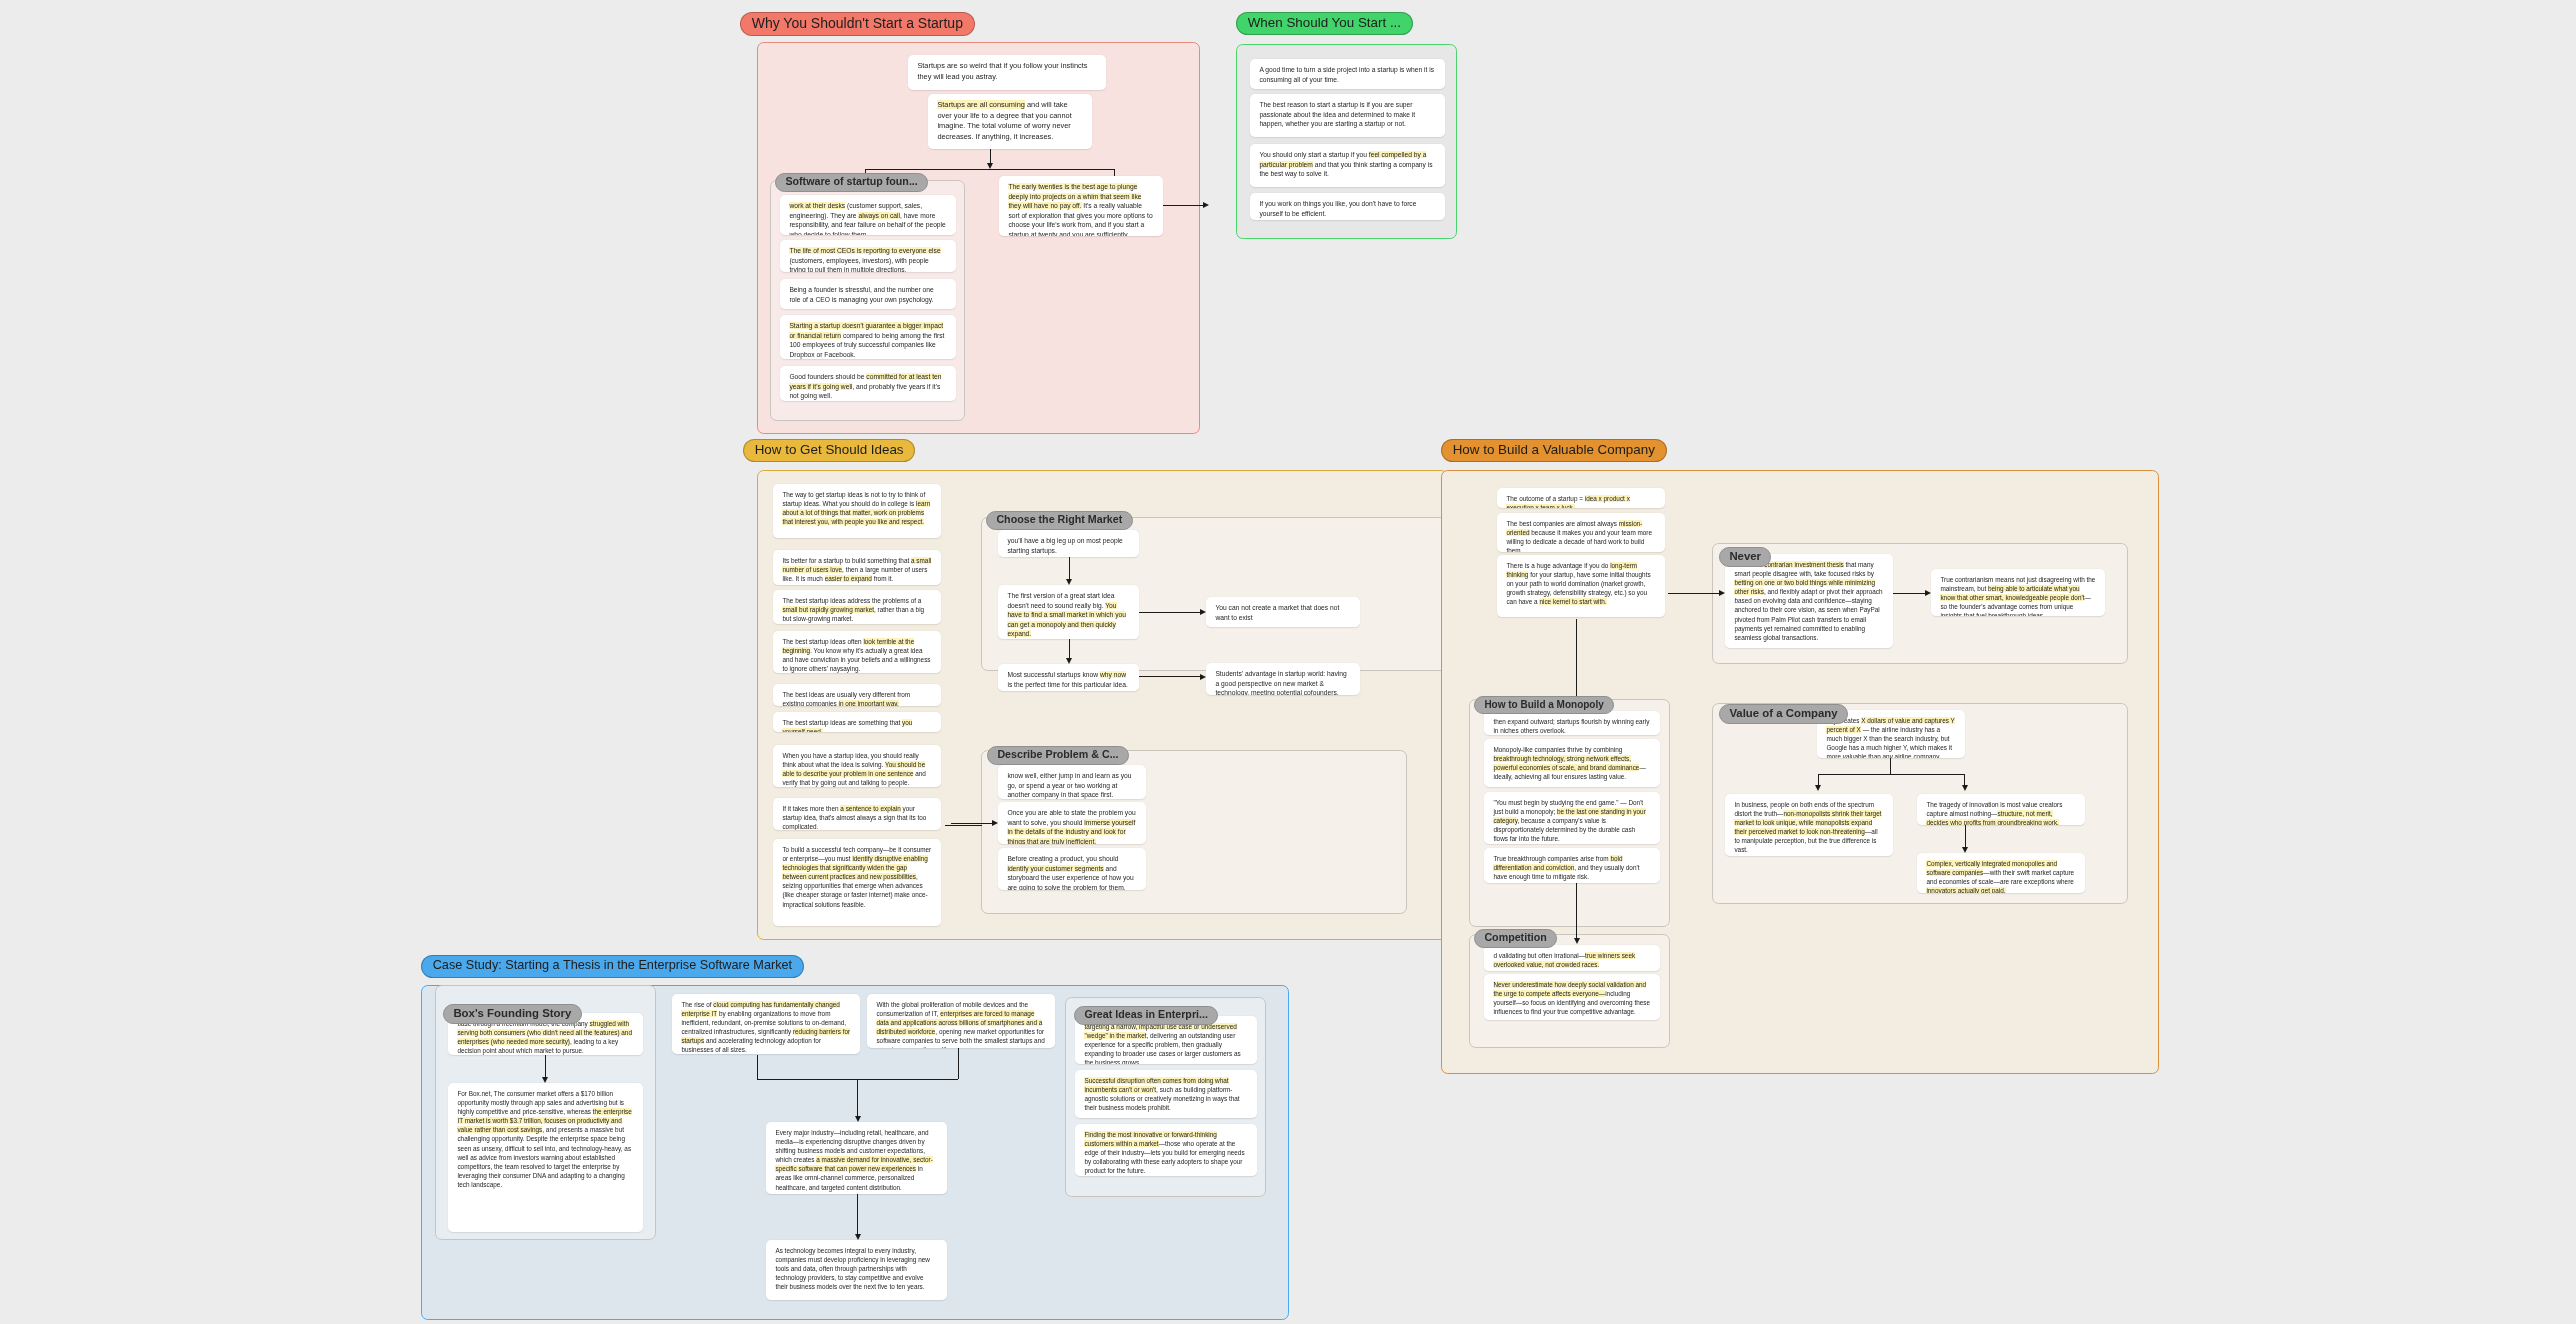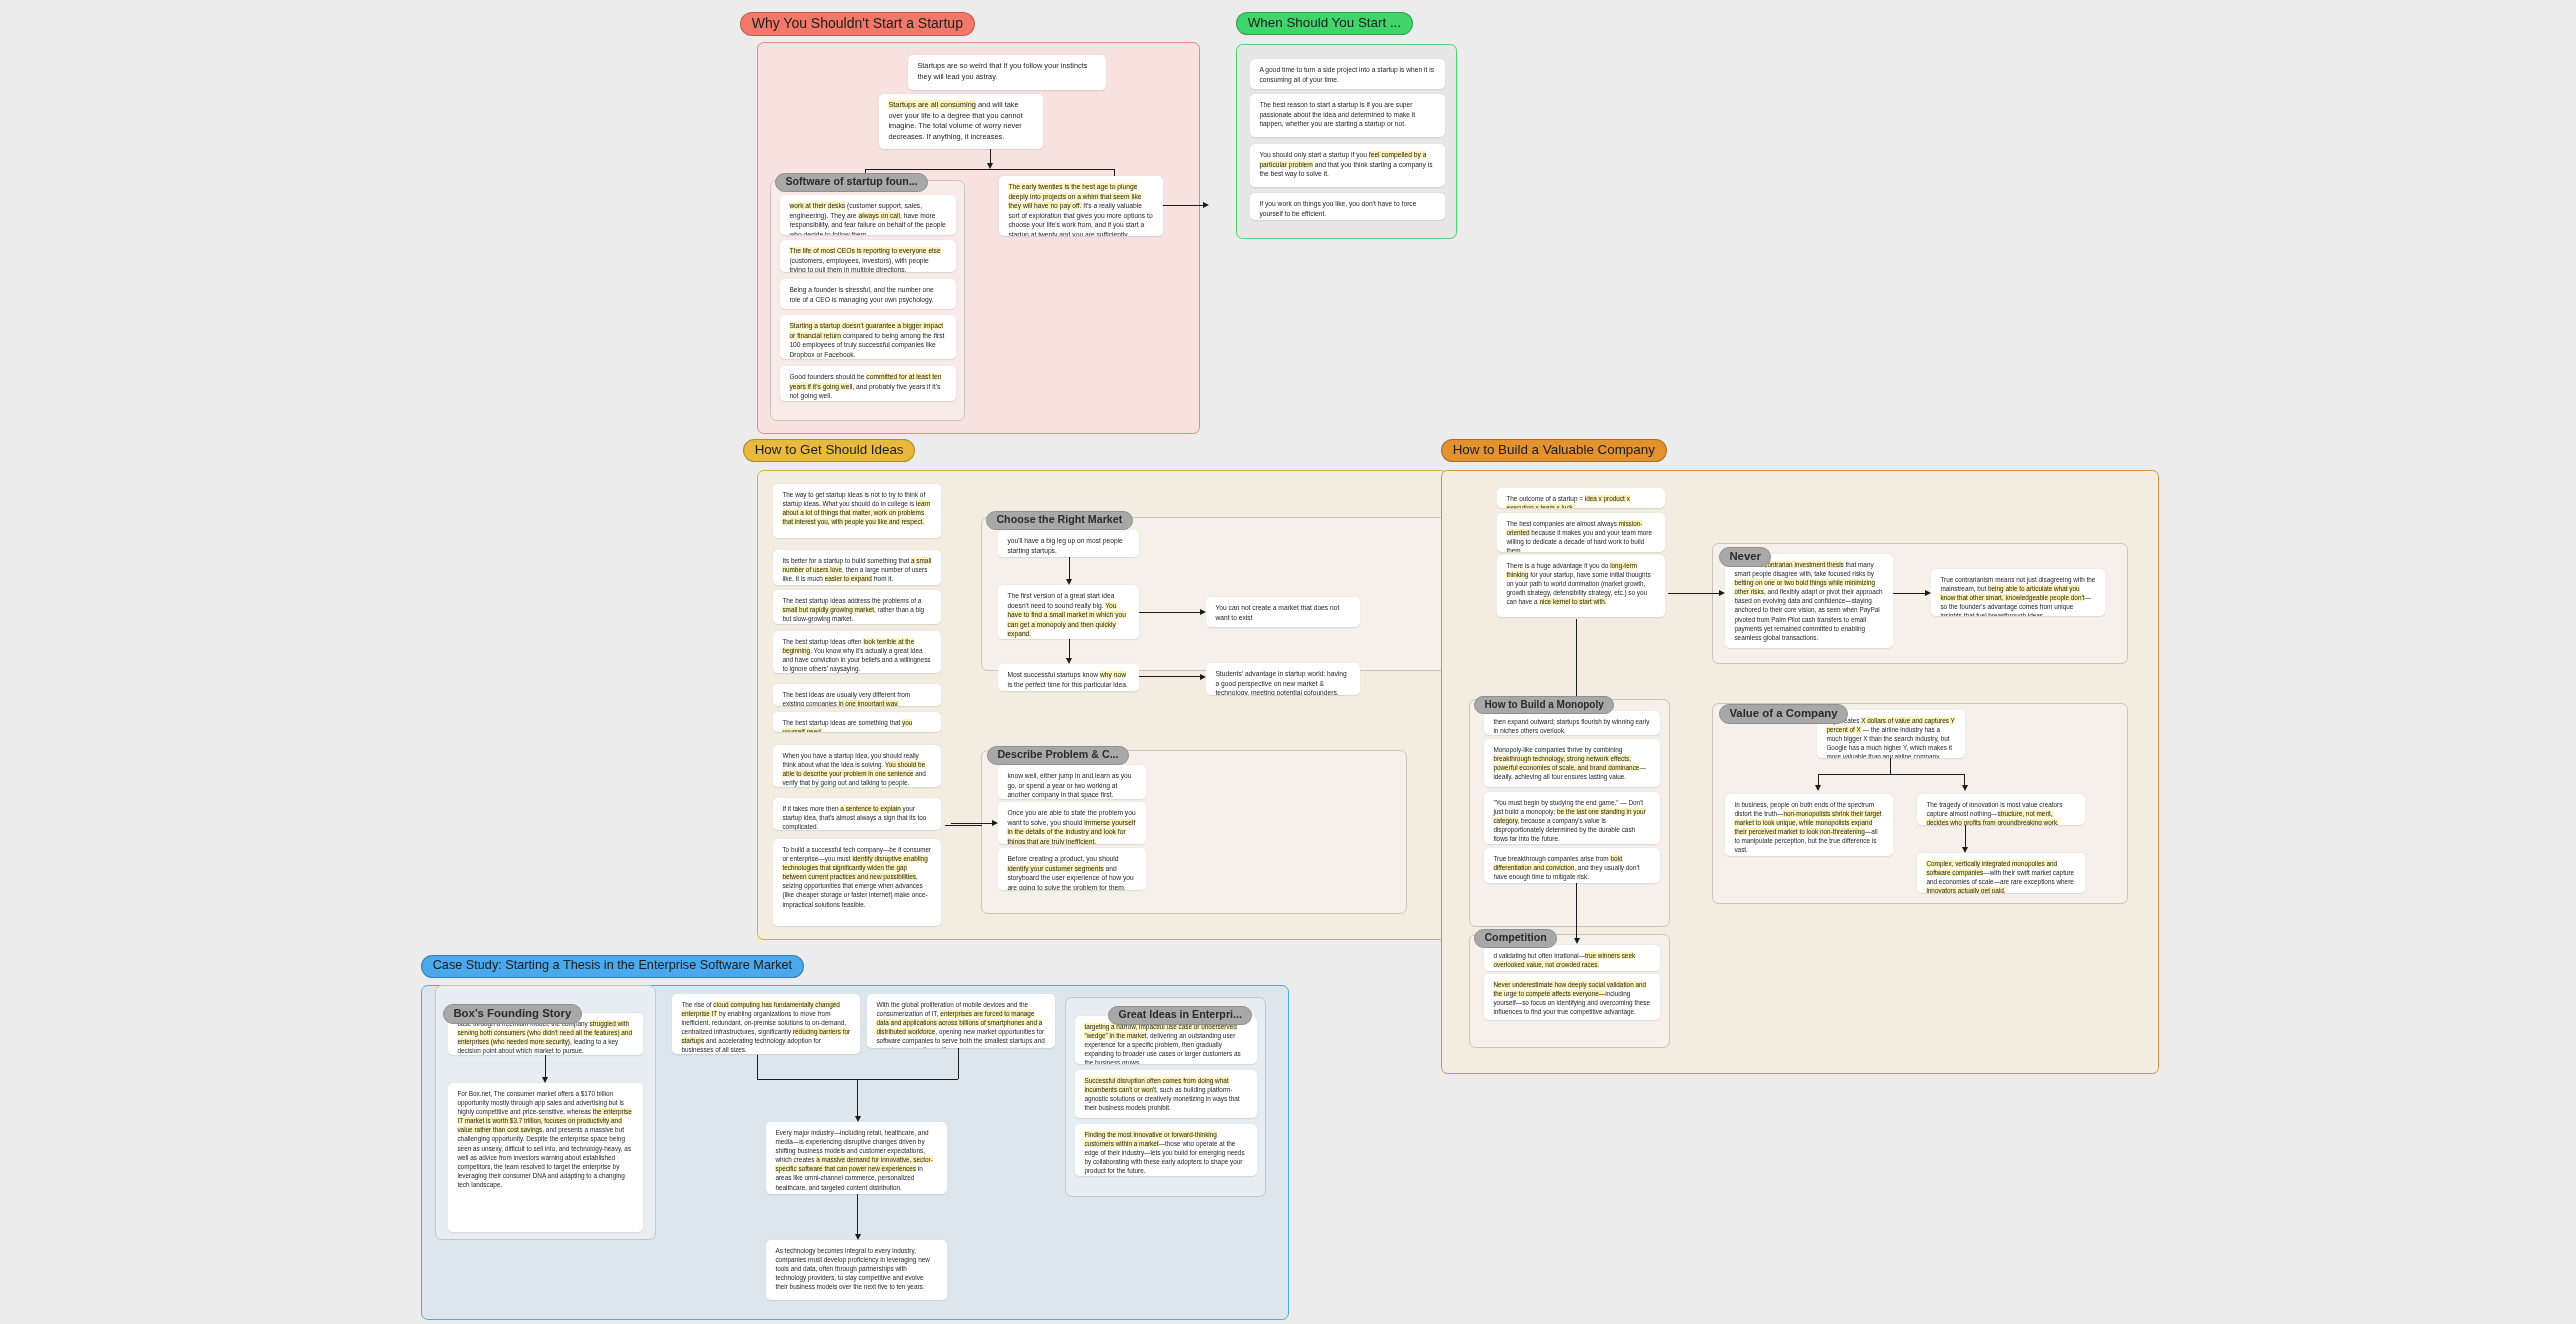--- a/index.html
+++ b/index.html
@@ -64,21 +64,21 @@
   .arrow.down{border-left:3.4px solid transparent;border-right:3.4px solid transparent;border-top:6px solid #1b1b1b;}
   .arrow.right{border-top:3.4px solid transparent;border-bottom:3.4px solid transparent;border-left:6px solid #1b1b1b;}
 </style>
 </head>
 <body>
 
 <div id="canvas">
     <div class="grp-title" style="left:740px;top:12px;background:#f2796a;font-size:14px;">Why You Shouldn't Start a Startup</div>
     <div class="group" style="left:757px;top:42px;width:443px;height:392px;background:#f7e2e0;border-color:#e8897c;"></div>
     <div class="card" style="left:908px;top:55px;width:198px;height:35px;font-size:7.4px;">Startups are so weird that if you follow your instincts they will lead you astray.</div>
-    <div class="card" style="left:879px;top:94px;width:164px;height:55px;font-size:7.4px;"><mark>Startups are all consuming</mark> and will take over your life to a degree that you cannot imagine. The total volume of worry never decreases. If anything, it increases.</div>
+    <div class="card" style="left:928px;top:94px;width:164px;height:55px;font-size:7.4px;"><mark>Startups are all consuming</mark> and will take over your life to a degree that you cannot imagine. The total volume of worry never decreases. If anything, it increases.</div>
     <div class="ln v" style="left:990px;top:149px;height:14.8px;"></div>
     <div class="arrow down" style="left:987px;top:163px;"></div>
     <div class="ln h" style="left:865px;top:169px;width:250px;"></div>
     <div class="ln v" style="left:865px;top:169px;height:16px;"></div>
     <div class="ln v" style="left:1114px;top:169px;height:16px;"></div>
     <div class="arrow down" style="left:863px;top:179px;"></div>
     <div class="arrow down" style="left:1112px;top:179px;"></div>
     <div class="frame" style="left:770px;top:180px;width:195px;height:241px;"></div>
     <div class="frame-title" style="left:775px;top:173px;font-size:10.7px;">Software of startup foun...</div>
     <div class="card" style="left:780px;top:195px;width:176px;height:40px;font-size:6.7px;"><mark>work at their desks</mark> (customer support, sales, engineering). They are <mark>always on call</mark>, have more responsibility, and fear failure on behalf of the people who decide to follow them.</div>
@@ -183,18 +183,18 @@
     <div class="ln v" style="left:757px;top:1055px;height:24px;"></div>
     <div class="ln v" style="left:958px;top:1048px;height:31px;"></div>
     <div class="ln h" style="left:757px;top:1079px;width:201px;"></div>
     <div class="ln v" style="left:857px;top:1079px;height:38px;"></div>
     <div class="arrow down" style="left:855px;top:1116px;"></div>
     <div class="card" style="left:766px;top:1122px;width:181px;height:72px;font-size:6.4px;">Every major industry—including retail, healthcare, and media—is experiencing disruptive changes driven by shifting business models and customer expectations, which creates <mark>a massive demand for innovative, sector-specific software that can power new experiences</mark> in areas like omni-channel commerce, personalized healthcare, and targeted content distribution.</div>
     <div class="ln v" style="left:857px;top:1194px;height:40px;"></div>
     <div class="arrow down" style="left:855px;top:1234px;"></div>
     <div class="card" style="left:766px;top:1240px;width:181px;height:60px;font-size:6.4px;">As technology becomes integral to every industry, companies must develop proficiency in leveraging new tools and data, often through partnerships with technology providers, to stay competitive and evolve their business models over the next five to ten years.</div>
     <div class="frame" style="left:1065px;top:997px;width:201px;height:200px;"></div>
-    <div class="frame-title" style="left:1108px;top:1006px;font-size:10.7px;">Great Ideas in Enterpri...</div>
+    <div class="frame-title" style="left:1074px;top:1006px;font-size:10.7px;">Great Ideas in Enterpri...</div>
     <div class="card" style="left:1075px;top:1016px;width:182px;height:48px;font-size:6.4px;"><mark>targeting a narrow, impactful use case or underserved "wedge" in the market</mark>, delivering an outstanding user experience for a specific problem, then gradually expanding to broader use cases or larger customers as the business grows.</div>
     <div class="card" style="left:1075px;top:1070px;width:182px;height:48px;font-size:6.4px;"><mark>Successful disruption often comes from doing what incumbents can't or won't</mark>, such as building platform-agnostic solutions or creatively monetizing in ways that their business models prohibit.</div>
     <div class="card" style="left:1075px;top:1124px;width:182px;height:52px;font-size:6.4px;"><mark>Finding the most innovative or forward-thinking customers within a market</mark>—those who operate at the edge of their industry—lets you build for emerging needs by collaborating with these early adopters to shape your product for the future.</div>
   </div>
 
 
 </body></html>

